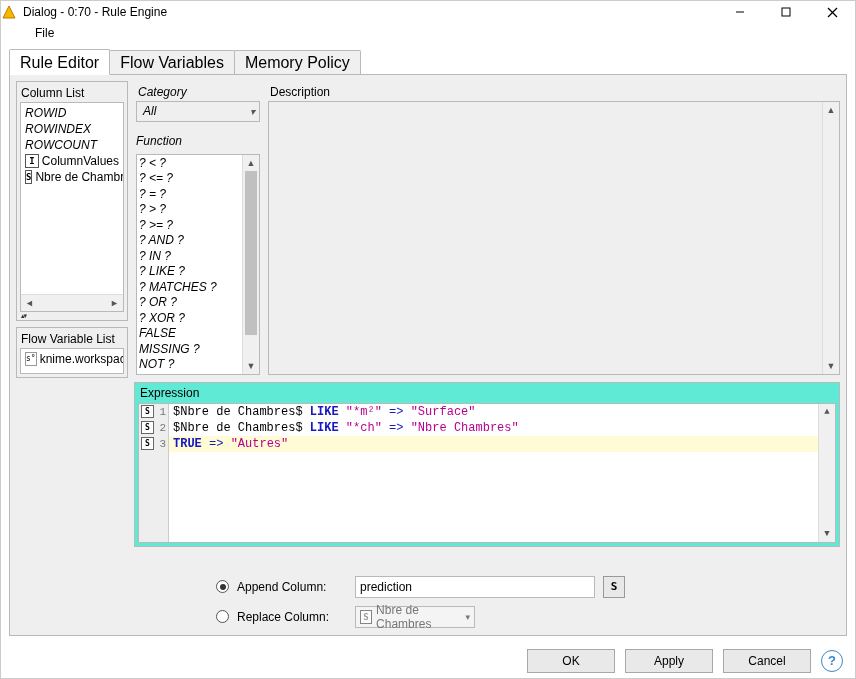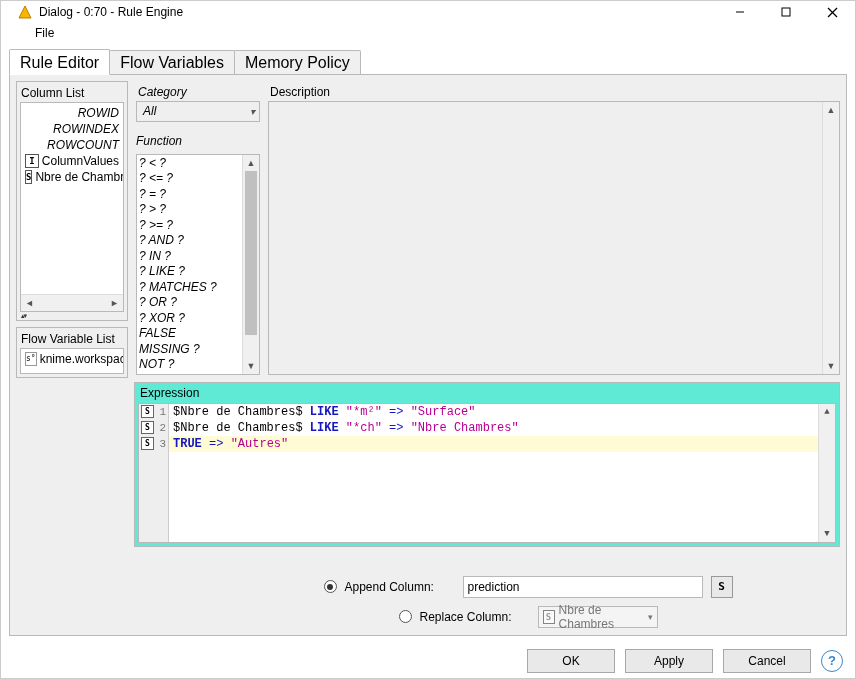--- a/index.html
+++ b/index.html
@@ -14,21 +14,21 @@
     overflow: hidden;
     display: flex;
     flex-direction: column;
     border: 1px solid #ccc;
   }
   
   .titlebar {
     display: flex;
     align-items: center;
     height: 30px;
-    padding: 0 0 0 16px;
+    padding: 0 0 0 0;
     background: #ffffff;
   }
   .titlebar .appicon {
     width: 16px; height: 16px;
     margin-right: 6px;
     display: flex; align-items:center; justify-content:center;
   }
   .titlebar .title { flex: 0 0 auto; font-size: 12px; }
   .titlebar .spacer { flex: 1; }
   .winbtns { display: flex; height: 100%; }
@@ -118,21 +118,21 @@
   .column-list-box { height: 210px; display:flex; flex-direction:column; }
   .list-content { flex:1; overflow:hidden; padding: 2px 2px; }
   .list-item {
     padding: 0 2px;
     line-height: 16px;
     white-space: nowrap;
     display: flex;
     align-items: center;
     gap: 3px;
   }
-  .list-item.italic { font-style: italic; justify-content: flex-end; }
+  .list-item.italic { font-style: italic; }
   .icon-box {
     width: 14px; height: 14px;
     border: 1px solid #555;
     font-size: 9px;
     display: inline-flex;
     align-items: center;
     justify-content: center;
     font-family: monospace;
     background: #fff;
     font-weight: bold;
@@ -299,21 +299,21 @@
     width:100%; height:16px; display:flex; align-items:center; justify-content:center;
     font-size:9px; color:#555;
   }
   .editor-scroll .track { flex:1; }
   
   .col-choice {
     margin-top: 24px;
     display: flex;
     flex-direction: column;
     gap: 6px;
-    align-items: center;
+    align-items: flex-start;
     padding-left: 200px;
   }
   .choice-row { display:flex; align-items:center; gap:8px; height: 24px; }
   .radio {
     width: 13px; height:13px; border:1px solid #555; border-radius:50%;
     display:flex; align-items:center; justify-content:center;
     background:#fff;
   }
   .radio.checked::after {
     content:''; width:6px; height:6px; background:#333; border-radius:50%;

